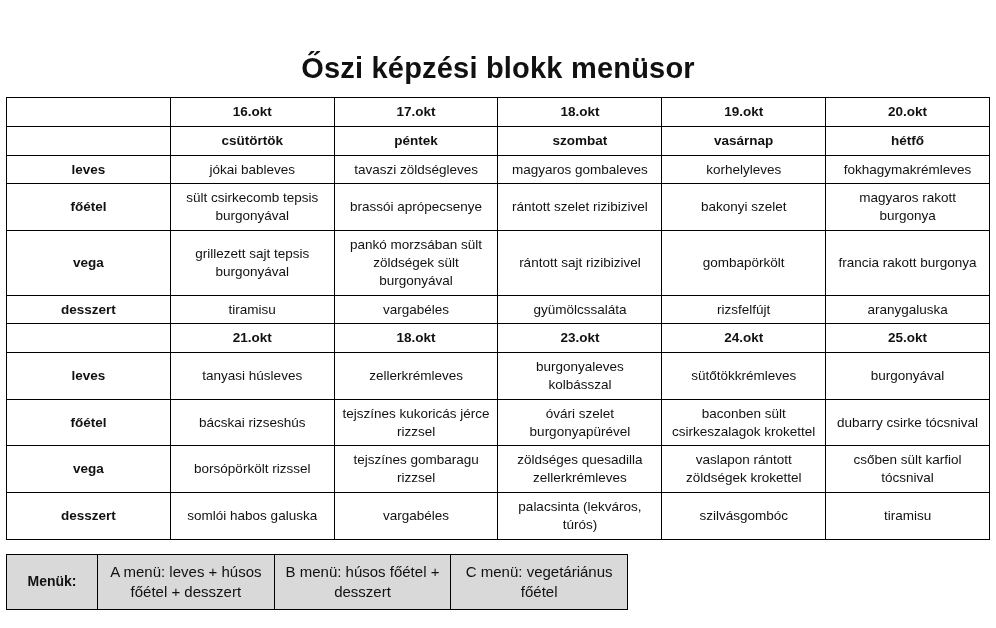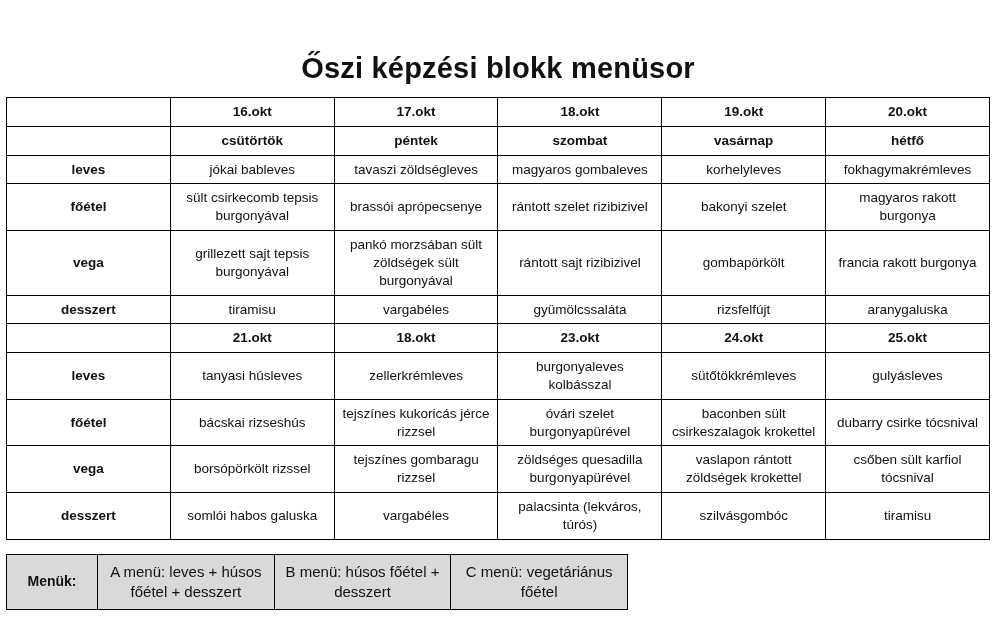--- a/index.html
+++ b/index.html
@@ -168,37 +168,37 @@
         <td class="daycell">25.okt</td>
       </tr>
 
 
       <tr>
         <td class="rowlabel">leves</td>
         <td>tanyasi húsleves</td>
         <td>zellerkrémleves</td>
         <td>burgonyaleves kolbásszal</td>
         <td>sütőtökkrémleves</td>
-        <td>gulyásleves</td>
+        <td>burgonyával</td>
       </tr>
 
       <tr>
         <td class="rowlabel">főétel</td>
         <td>bácskai rizseshús</td>
         <td>tejszínes kukoricás jérce rizzsel</td>
         <td>óvári szelet burgonyapürével</td>
         <td>baconben sült csirkeszalagok krokettel</td>
         <td>dubarry csirke tócsnival</td>
       </tr>
 
       <tr>
         <td class="rowlabel">vega</td>
         <td>borsópörkölt rizssel</td>
         <td>tejszínes gombaragu rizzsel</td>
-        <td>zöldséges quesadilla burgonyapürével</td>
+        <td>zöldséges quesadilla zellerkrémleves</td>
         <td>vaslapon rántott zöldségek krokettel</td>
         <td>csőben sült karfiol tócsnival</td>
       </tr>
 
       <tr>
         <td class="rowlabel">desszert</td>
         <td>somlói habos galuska</td>
         <td>vargabéles</td>
         <td>palacsinta (lekváros, túrós)</td>
         <td>szilvásgombóc</td>

